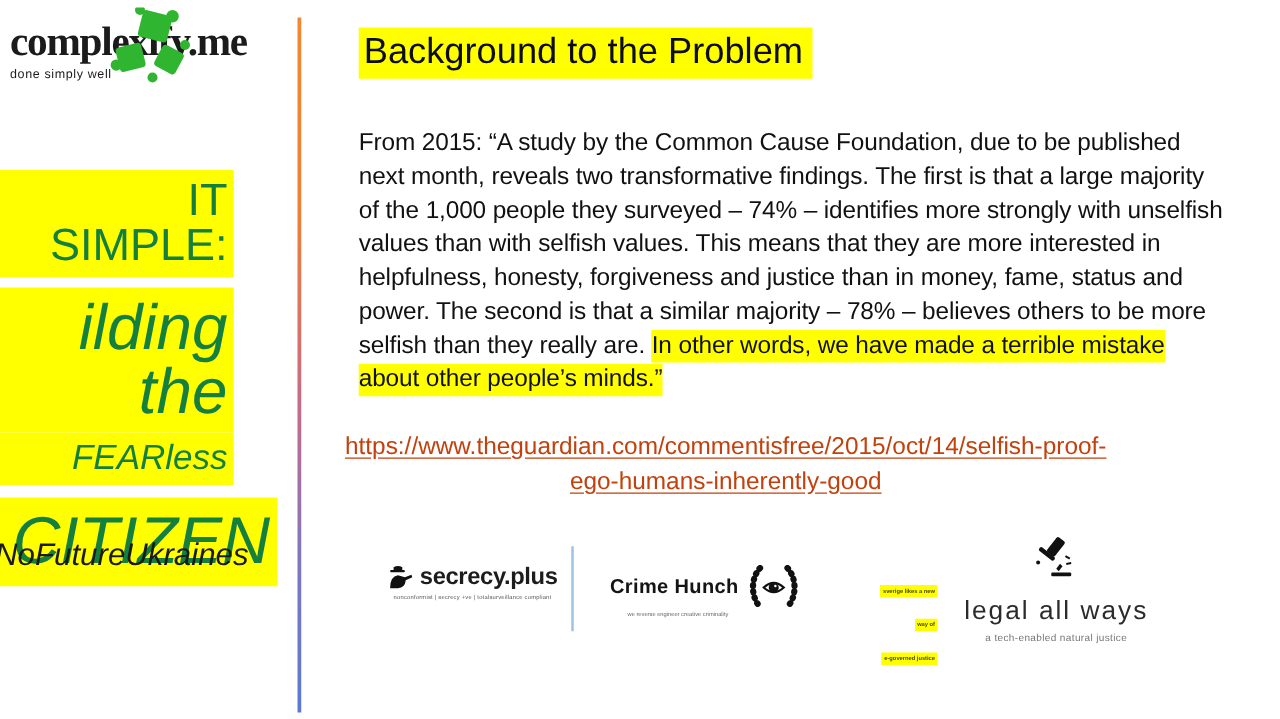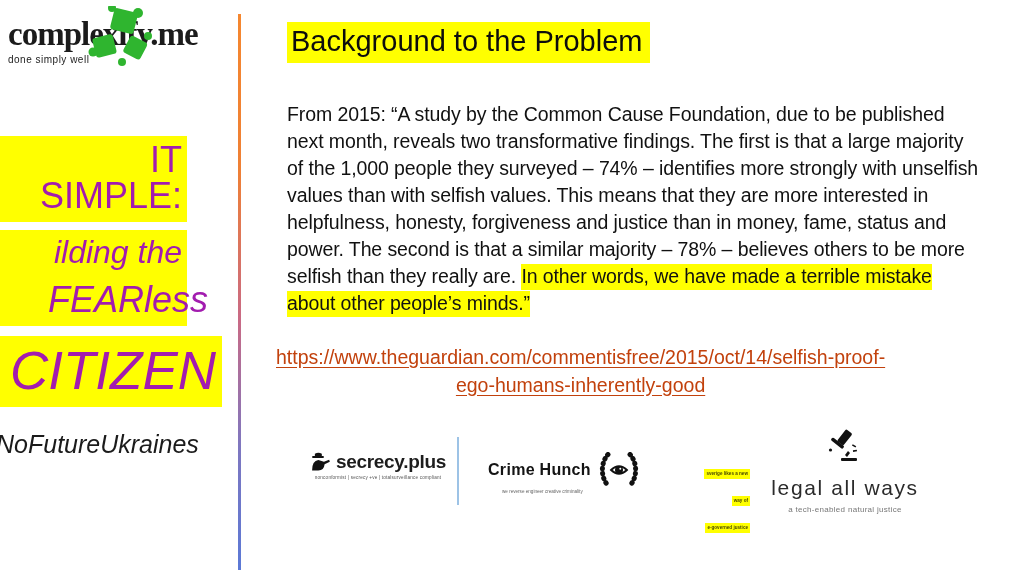--- a/index.html
+++ b/index.html
@@ -6,24 +6,24 @@
   .slide{
     position:relative;width:1024px;height:575px;background:#fff;overflow:hidden;
     font-family:"Liberation Sans",sans-serif;color:#111;
   }
   
   .logo{position:absolute;left:8px;top:16px;width:210px;}
   .logo-text{font-family:"Liberation Serif",serif;font-weight:bold;font-size:33px;color:#1b1b1b;letter-spacing:-1px;}
   .logo-puzzle{position:absolute;left:78px;top:-10px;pointer-events:none;}
   .logo-tagline{font-size:10px;font-weight:normal;color:#1b1b1b;letter-spacing:.5px;margin-top:1px;}
   .side-title{position:absolute;left:0;top:136px;width:187px;text-align:right;line-height:1;}
-  .st-line{background:#ffff00;color:#a21caf;display:block;padding:6px 5px 8px 2px;}
+  .st-line{background:#ffff00;color:#15803d;display:block;padding:6px 5px 8px 2px;}
   .st-1{font-size:36px;margin-bottom:8px;}
-  .st-2{font-size:32px;font-style:italic;}
-  .st-3{font-size:36px;font-style:italic;margin-bottom:10px;padding-left:48px;}
+  .st-2{font-size:51px;font-style:italic;}
+  .st-3{font-size:28px;font-style:italic;margin-bottom:10px;padding-left:48px;}
   .st-4{font-size:53px;font-style:italic;display:inline-block;padding:8px 6px 10px 10px;}
   .hashtag{position:absolute;left:-4px;top:430px;font-size:25px;font-style:italic;color:#1b1b1b;white-space:nowrap;}
   
   .v-divider{
     position:absolute;left:238px;top:14px;width:3px;height:556px;
     background:linear-gradient(180deg,#f5872f 0%,#ef8035 28%,#c96a85 55%,#7e77c0 78%,#5b79d6 100%);
   }
   
   .heading{position:absolute;left:287px;top:22px;font-size:29px;color:#0d0d0d;
     background:#ffff00;padding:3px 8px 5px 4px;white-space:nowrap;}

